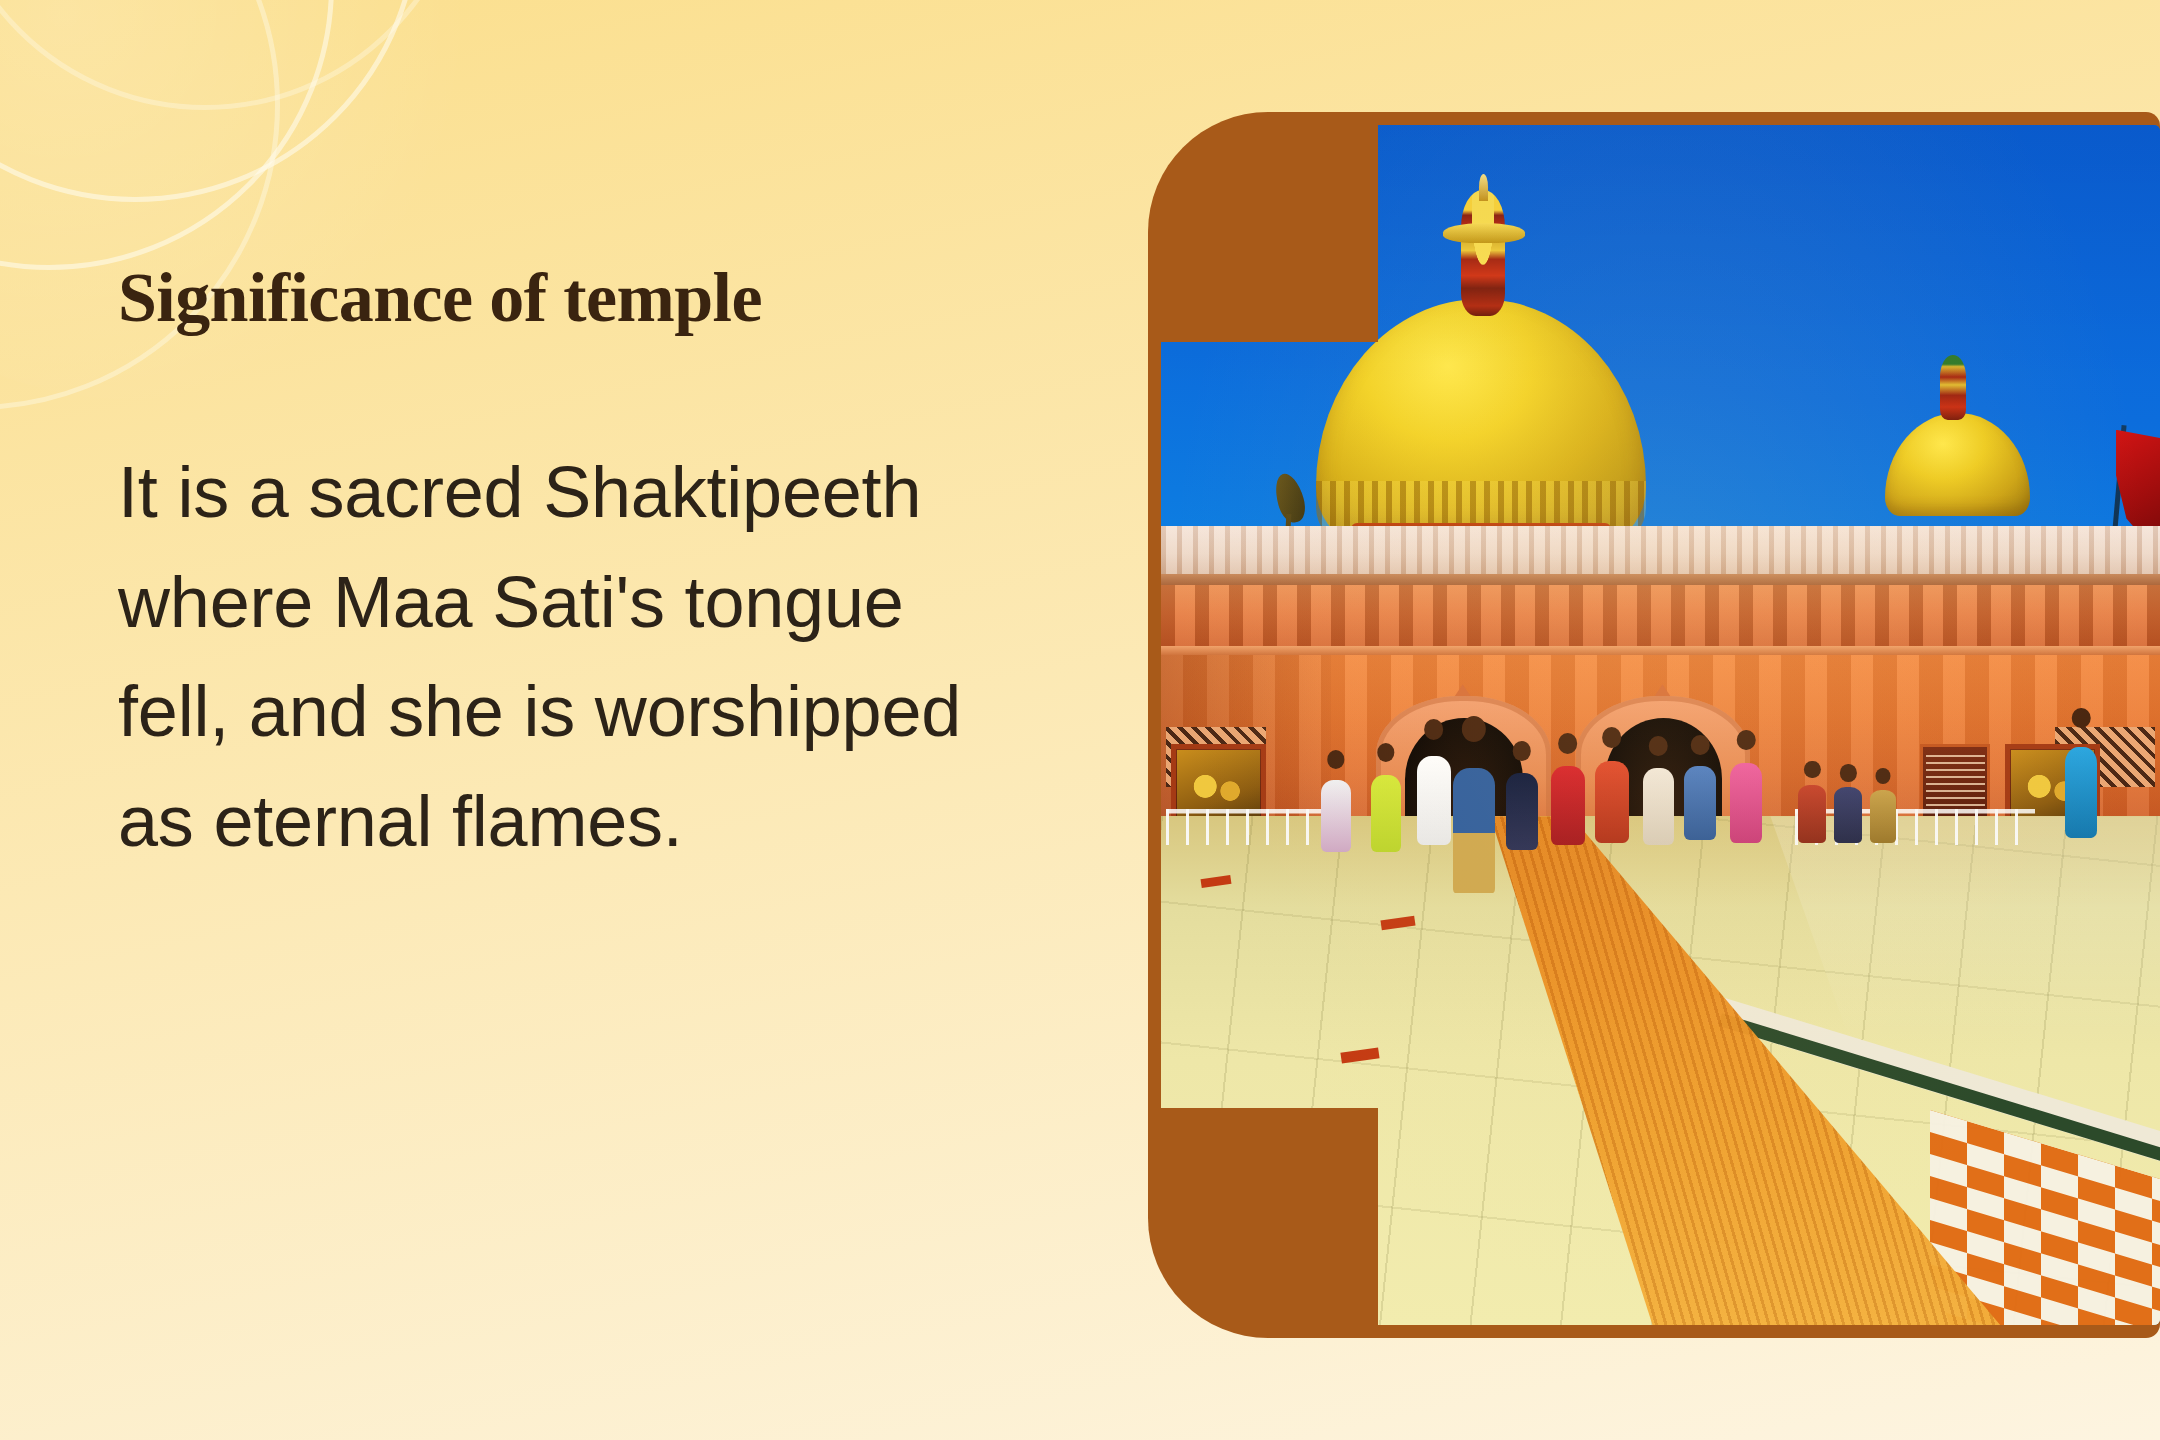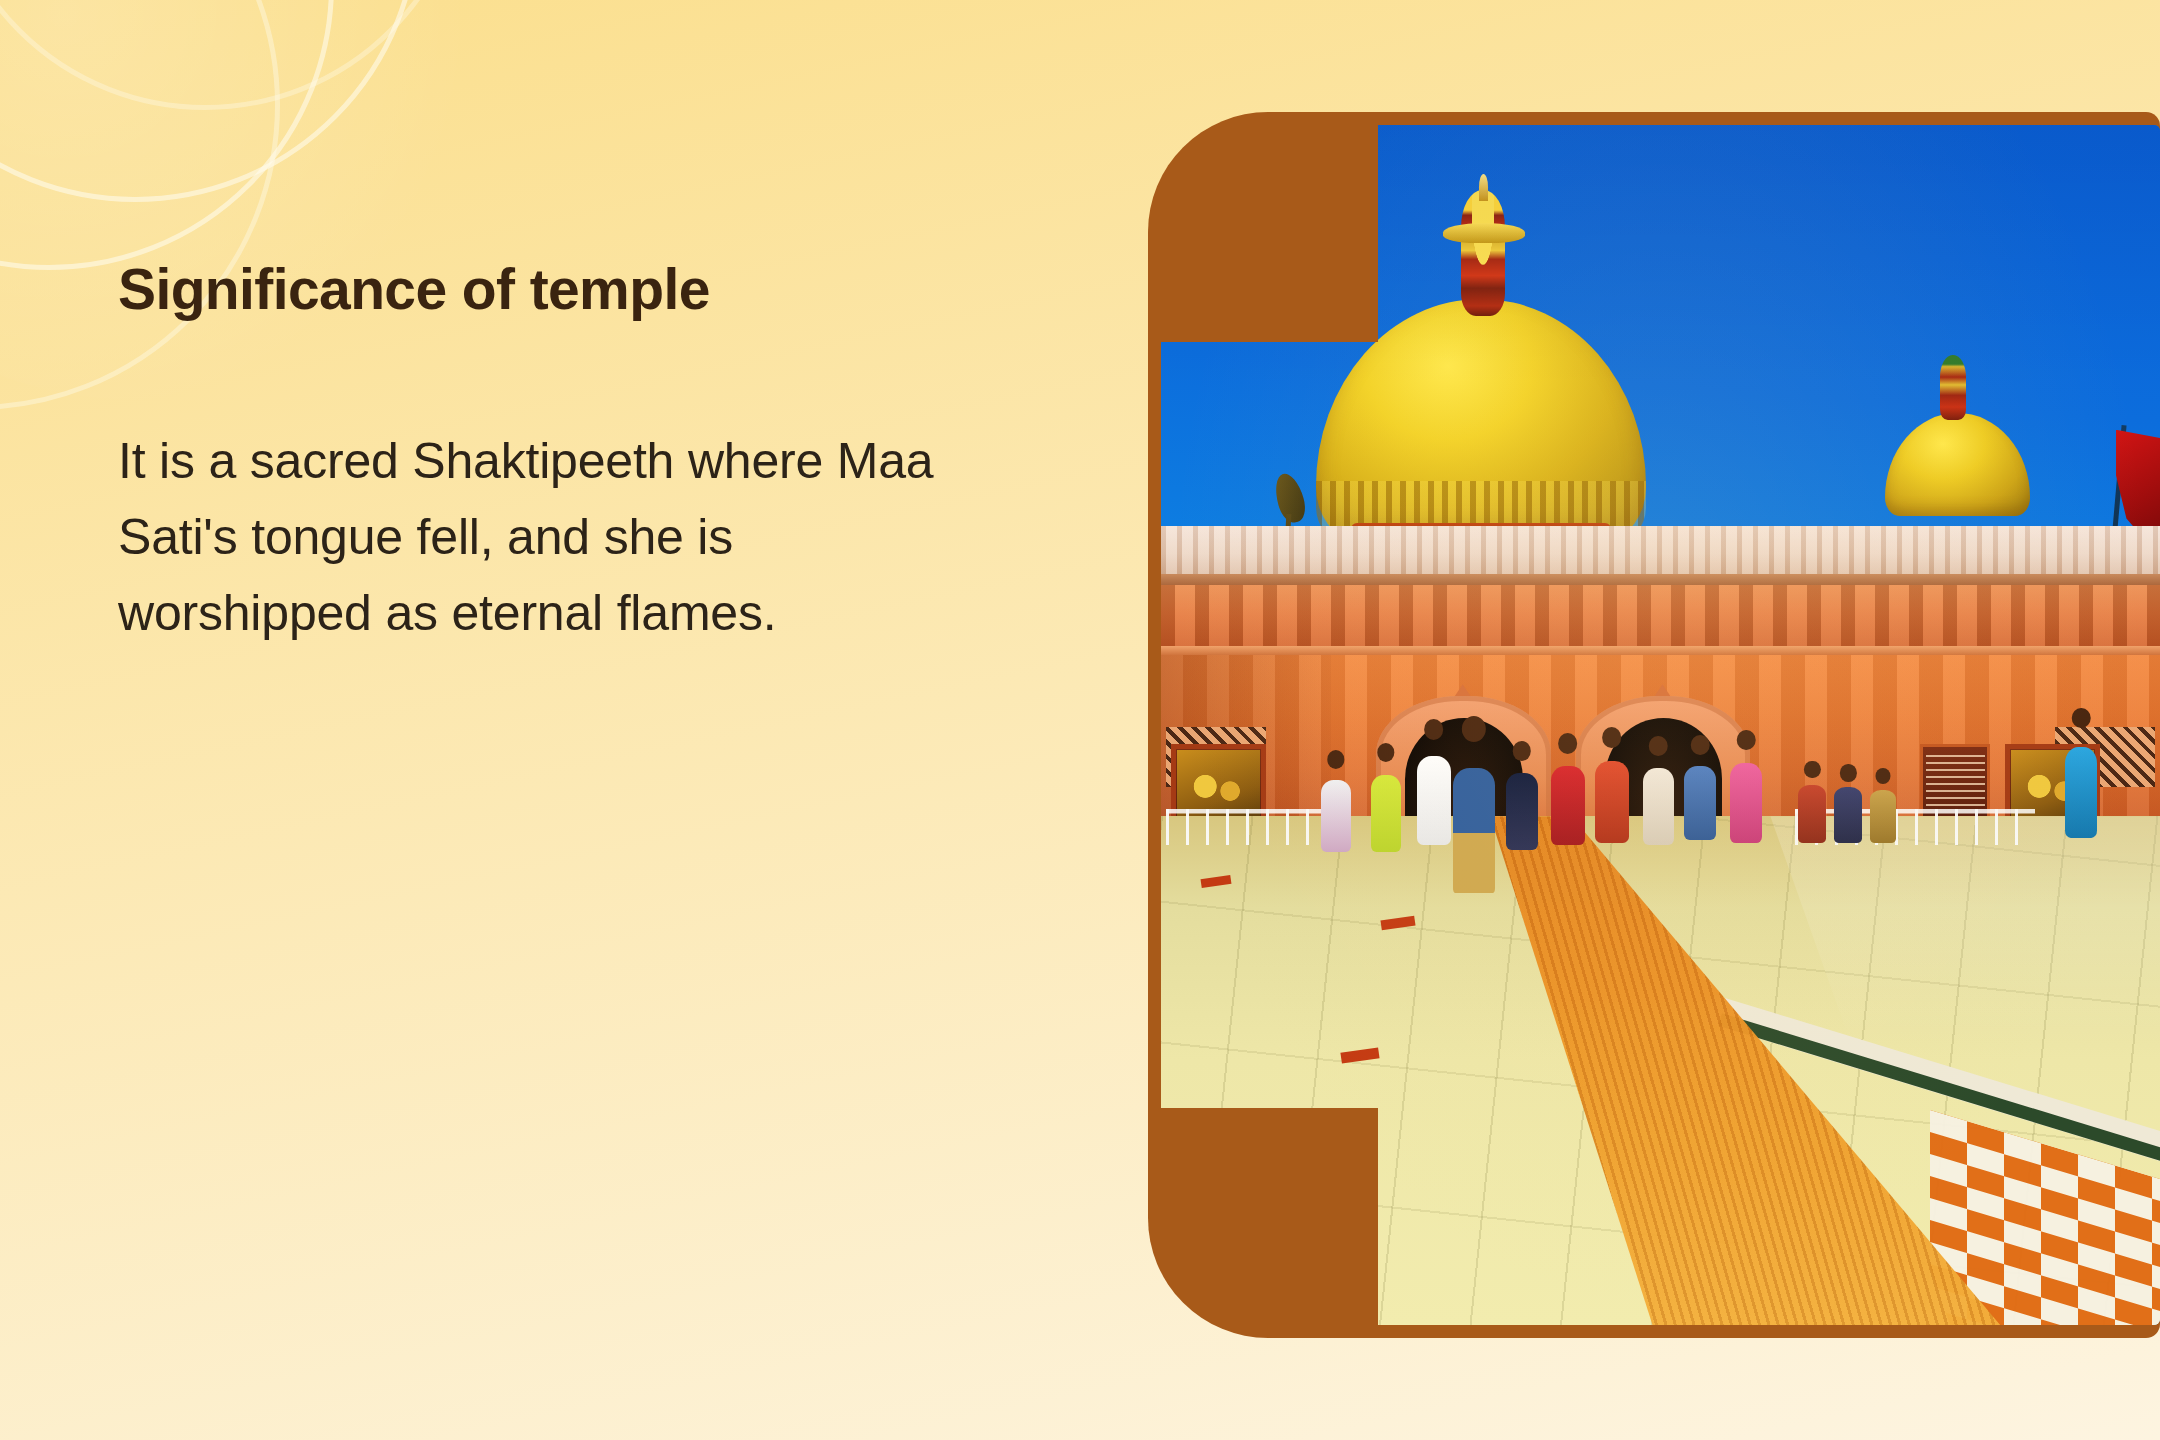--- a/index.html
+++ b/index.html
@@ -57,29 +57,30 @@
 
   
   .text-col {
     position: absolute;
     left: 118px;
     top: 255px;
     width: 905px;
   }
   .heading {
     margin: 0;
-    font-size: 57px;
+    font-size: 70px;
     line-height: 1.22;
     font-weight: 700;
     letter-spacing: -0.6px;
     color: #3a2410;
+    font-family: Liberation Serif, serif;
   }
   .body-text {
     margin: 98px 0 0 0;
-    font-size: 50px;
+    font-size: 72px;
     line-height: 1.52;
     font-weight: 400;
     letter-spacing: -0.2px;
     color: #2c2318;
     max-width: 880px;
   }
 
   
   .photo-card {
     position: absolute;

